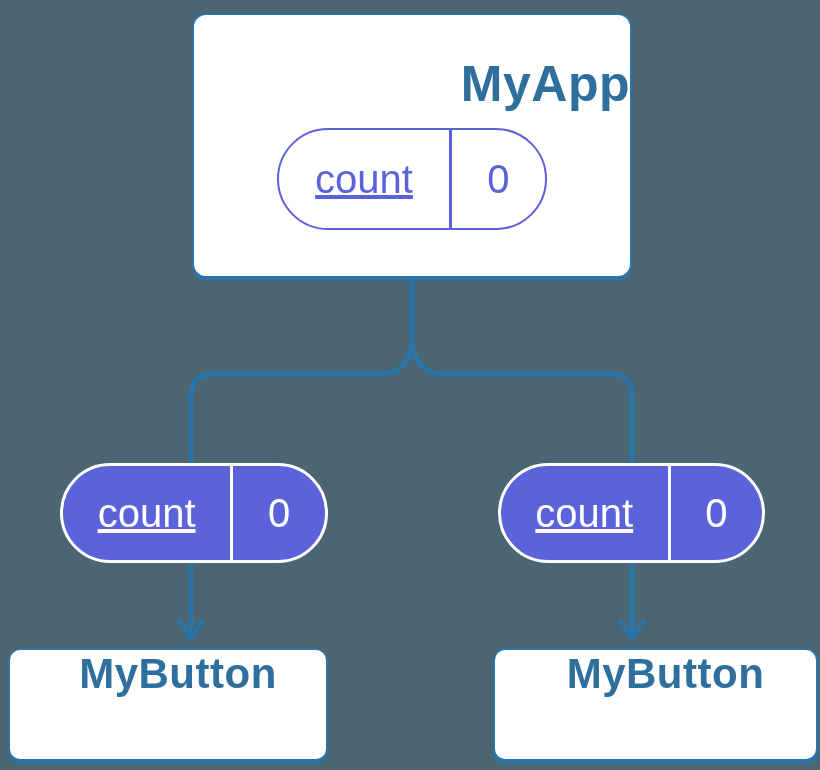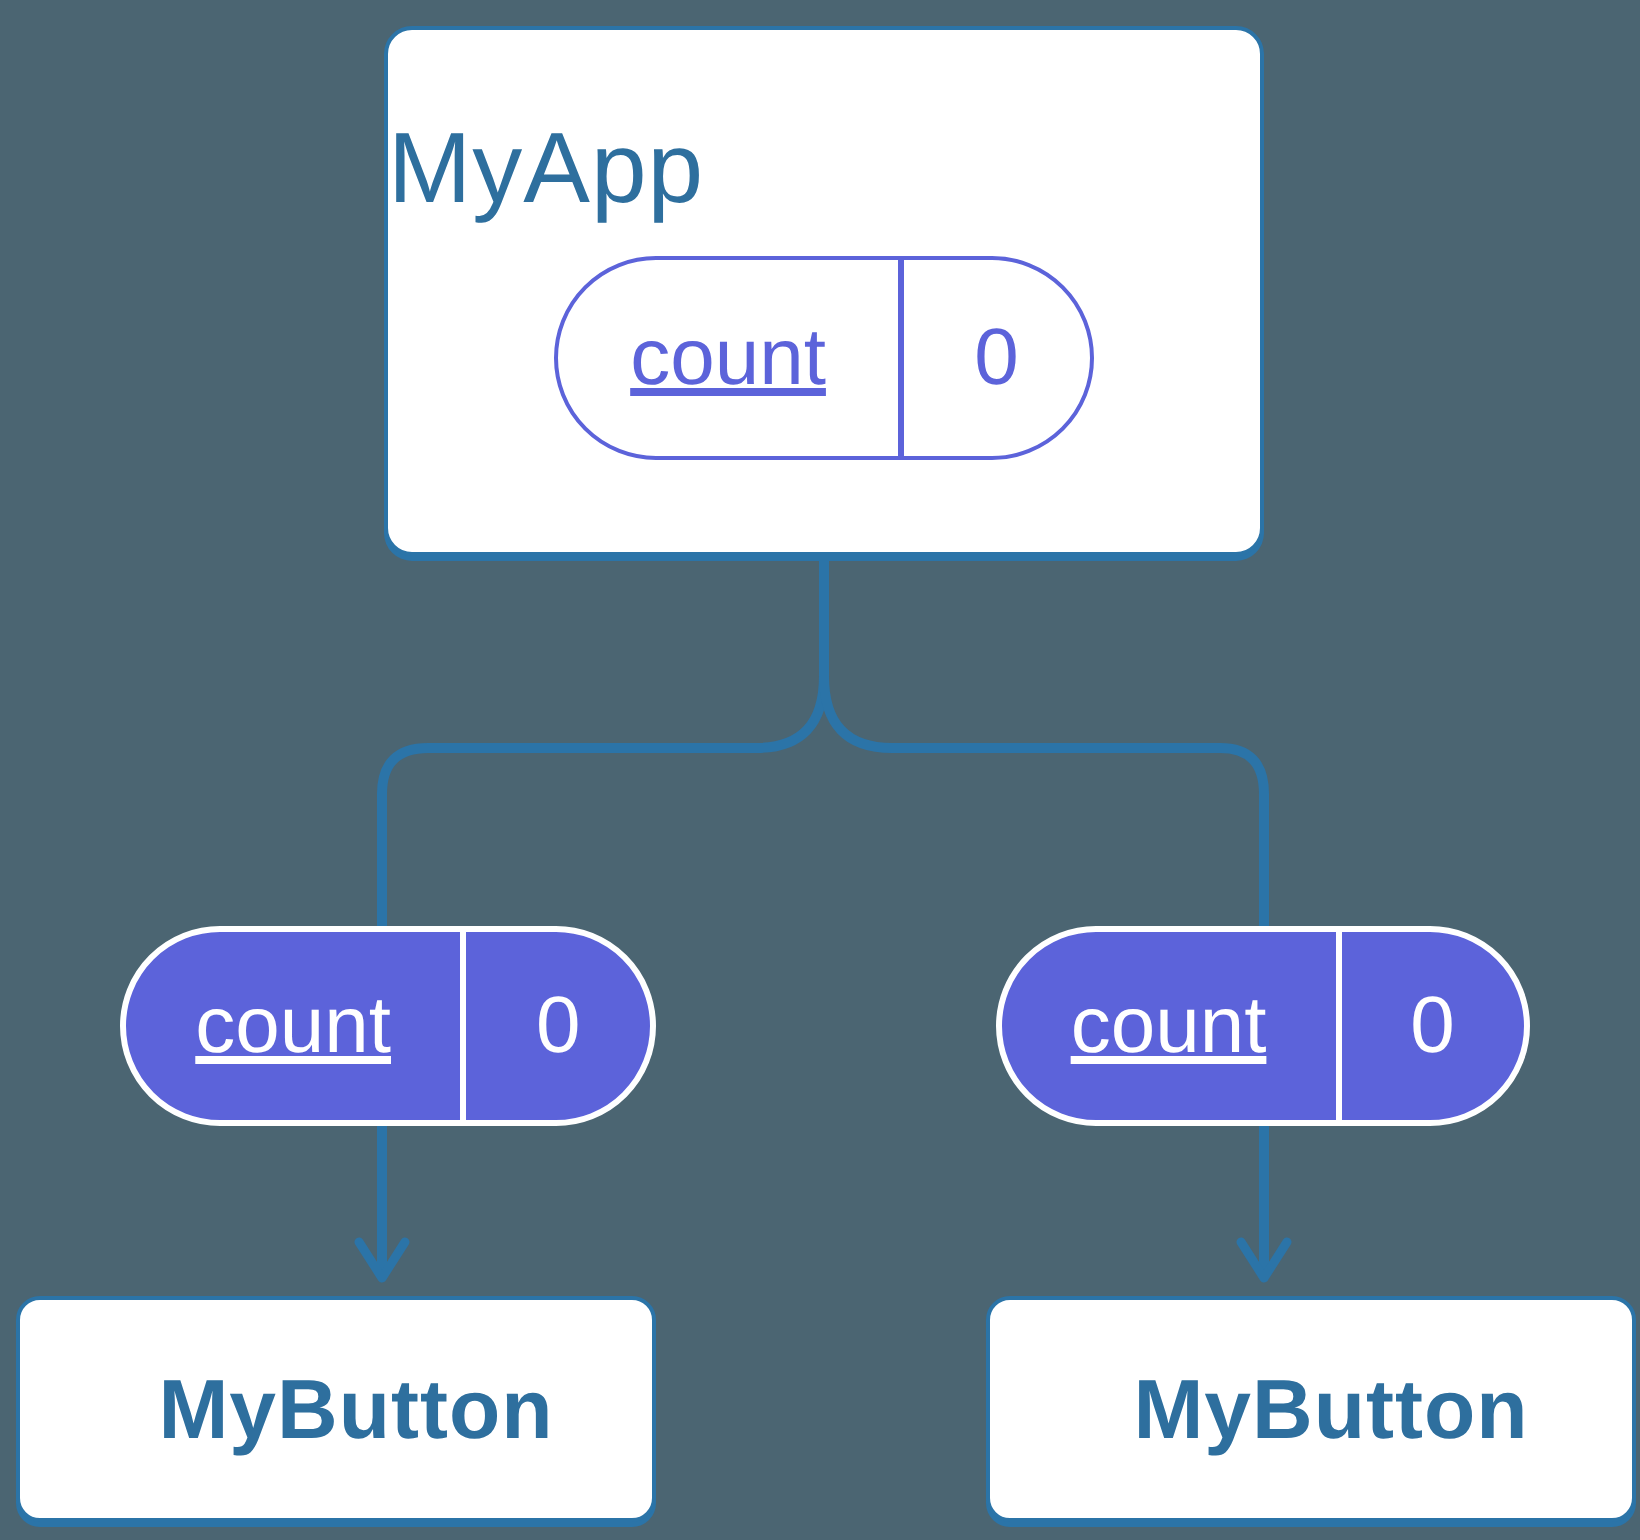--- a/index.html
+++ b/index.html
@@ -37,29 +37,29 @@
     z-index: 1;
   }
   .card-root {
     left: 192px; top: 13px;
     width: 440px; height: 265px;
   }
   .root-label {
     position: absolute;
     left: 0; top: 40px;
     width: 100%;
-    text-align: left;
+    text-align: right;
     color: var(--node_text);
     font-size: 50px;
-    font-weight: 400;
+    font-weight: 700;
     letter-spacing: 0.5px;
   }
   .card-child {
     display: flex;
-    align-items: center;
+    align-items: flex-start;
     justify-content: center;
     border-radius: 12px;
     padding-left: 20px;
   }
   .card-child-left  { left: 8px;   top: 648px; width: 320px; height: 113px; }
   .card-child-right { left: 493px; top: 648px; width: 325px; height: 113px; }
   .child-label {
     color: var(--node_text);
     font-size: 42px;
     font-weight: 700;

